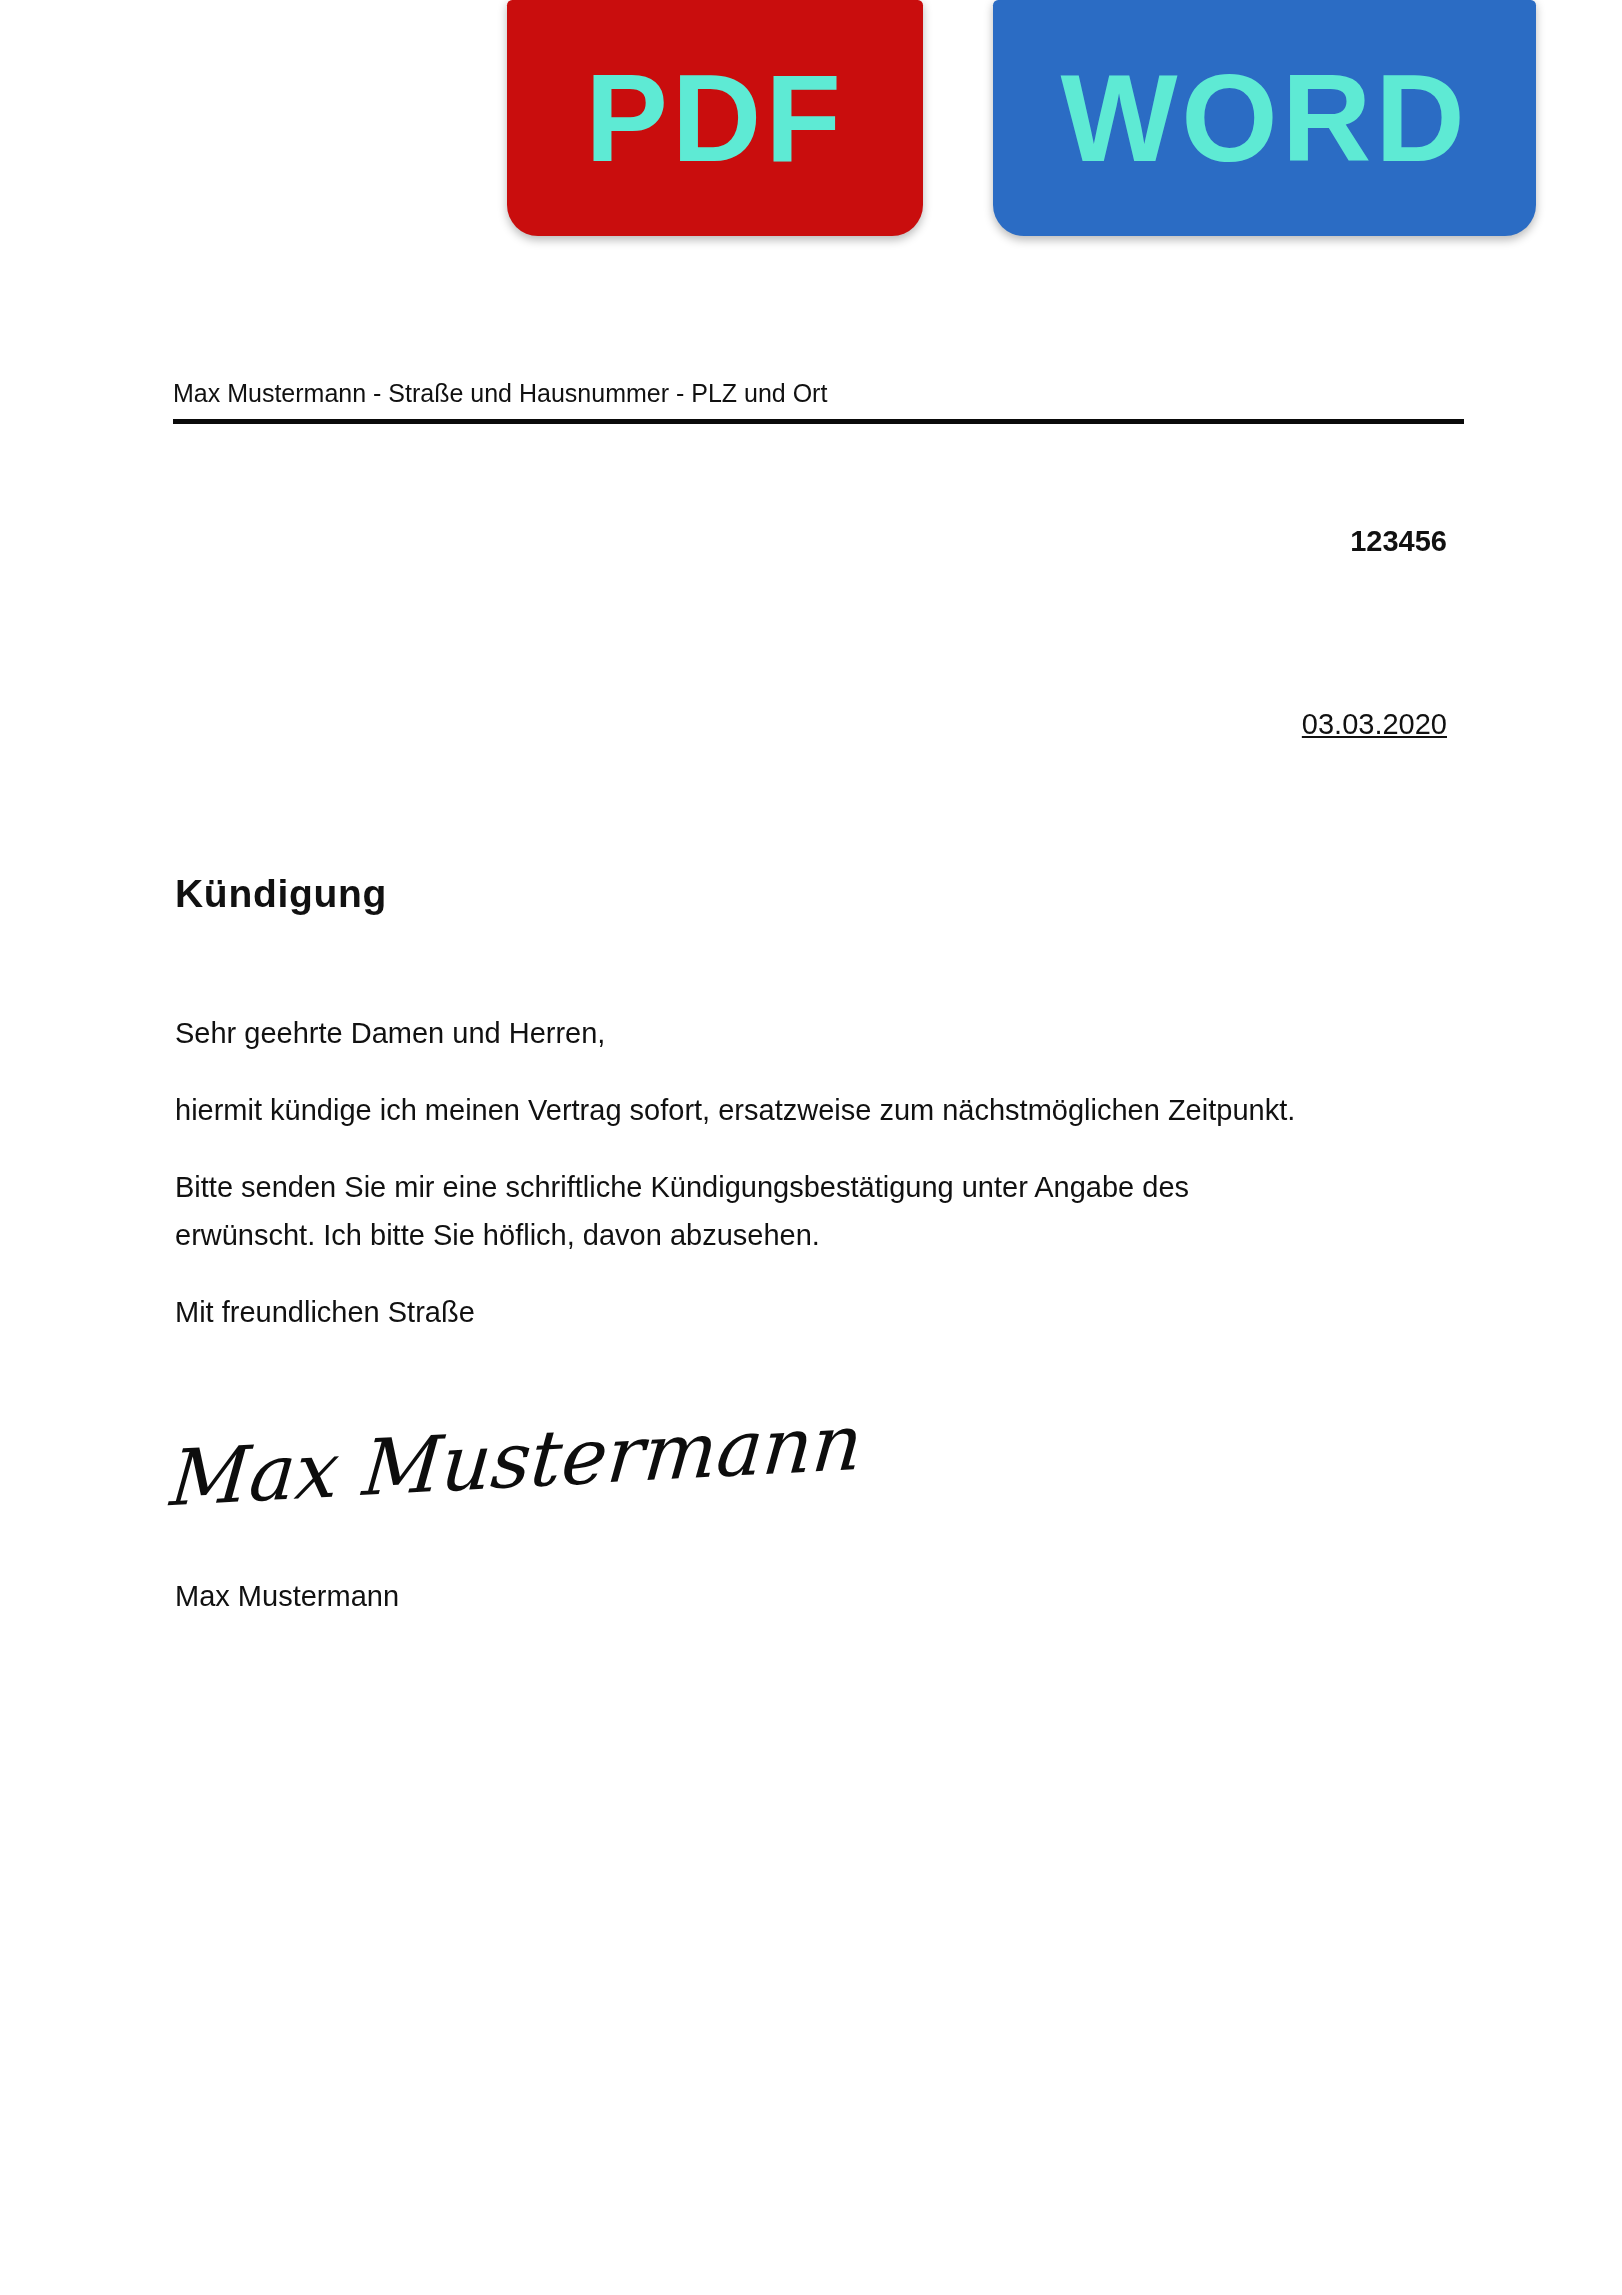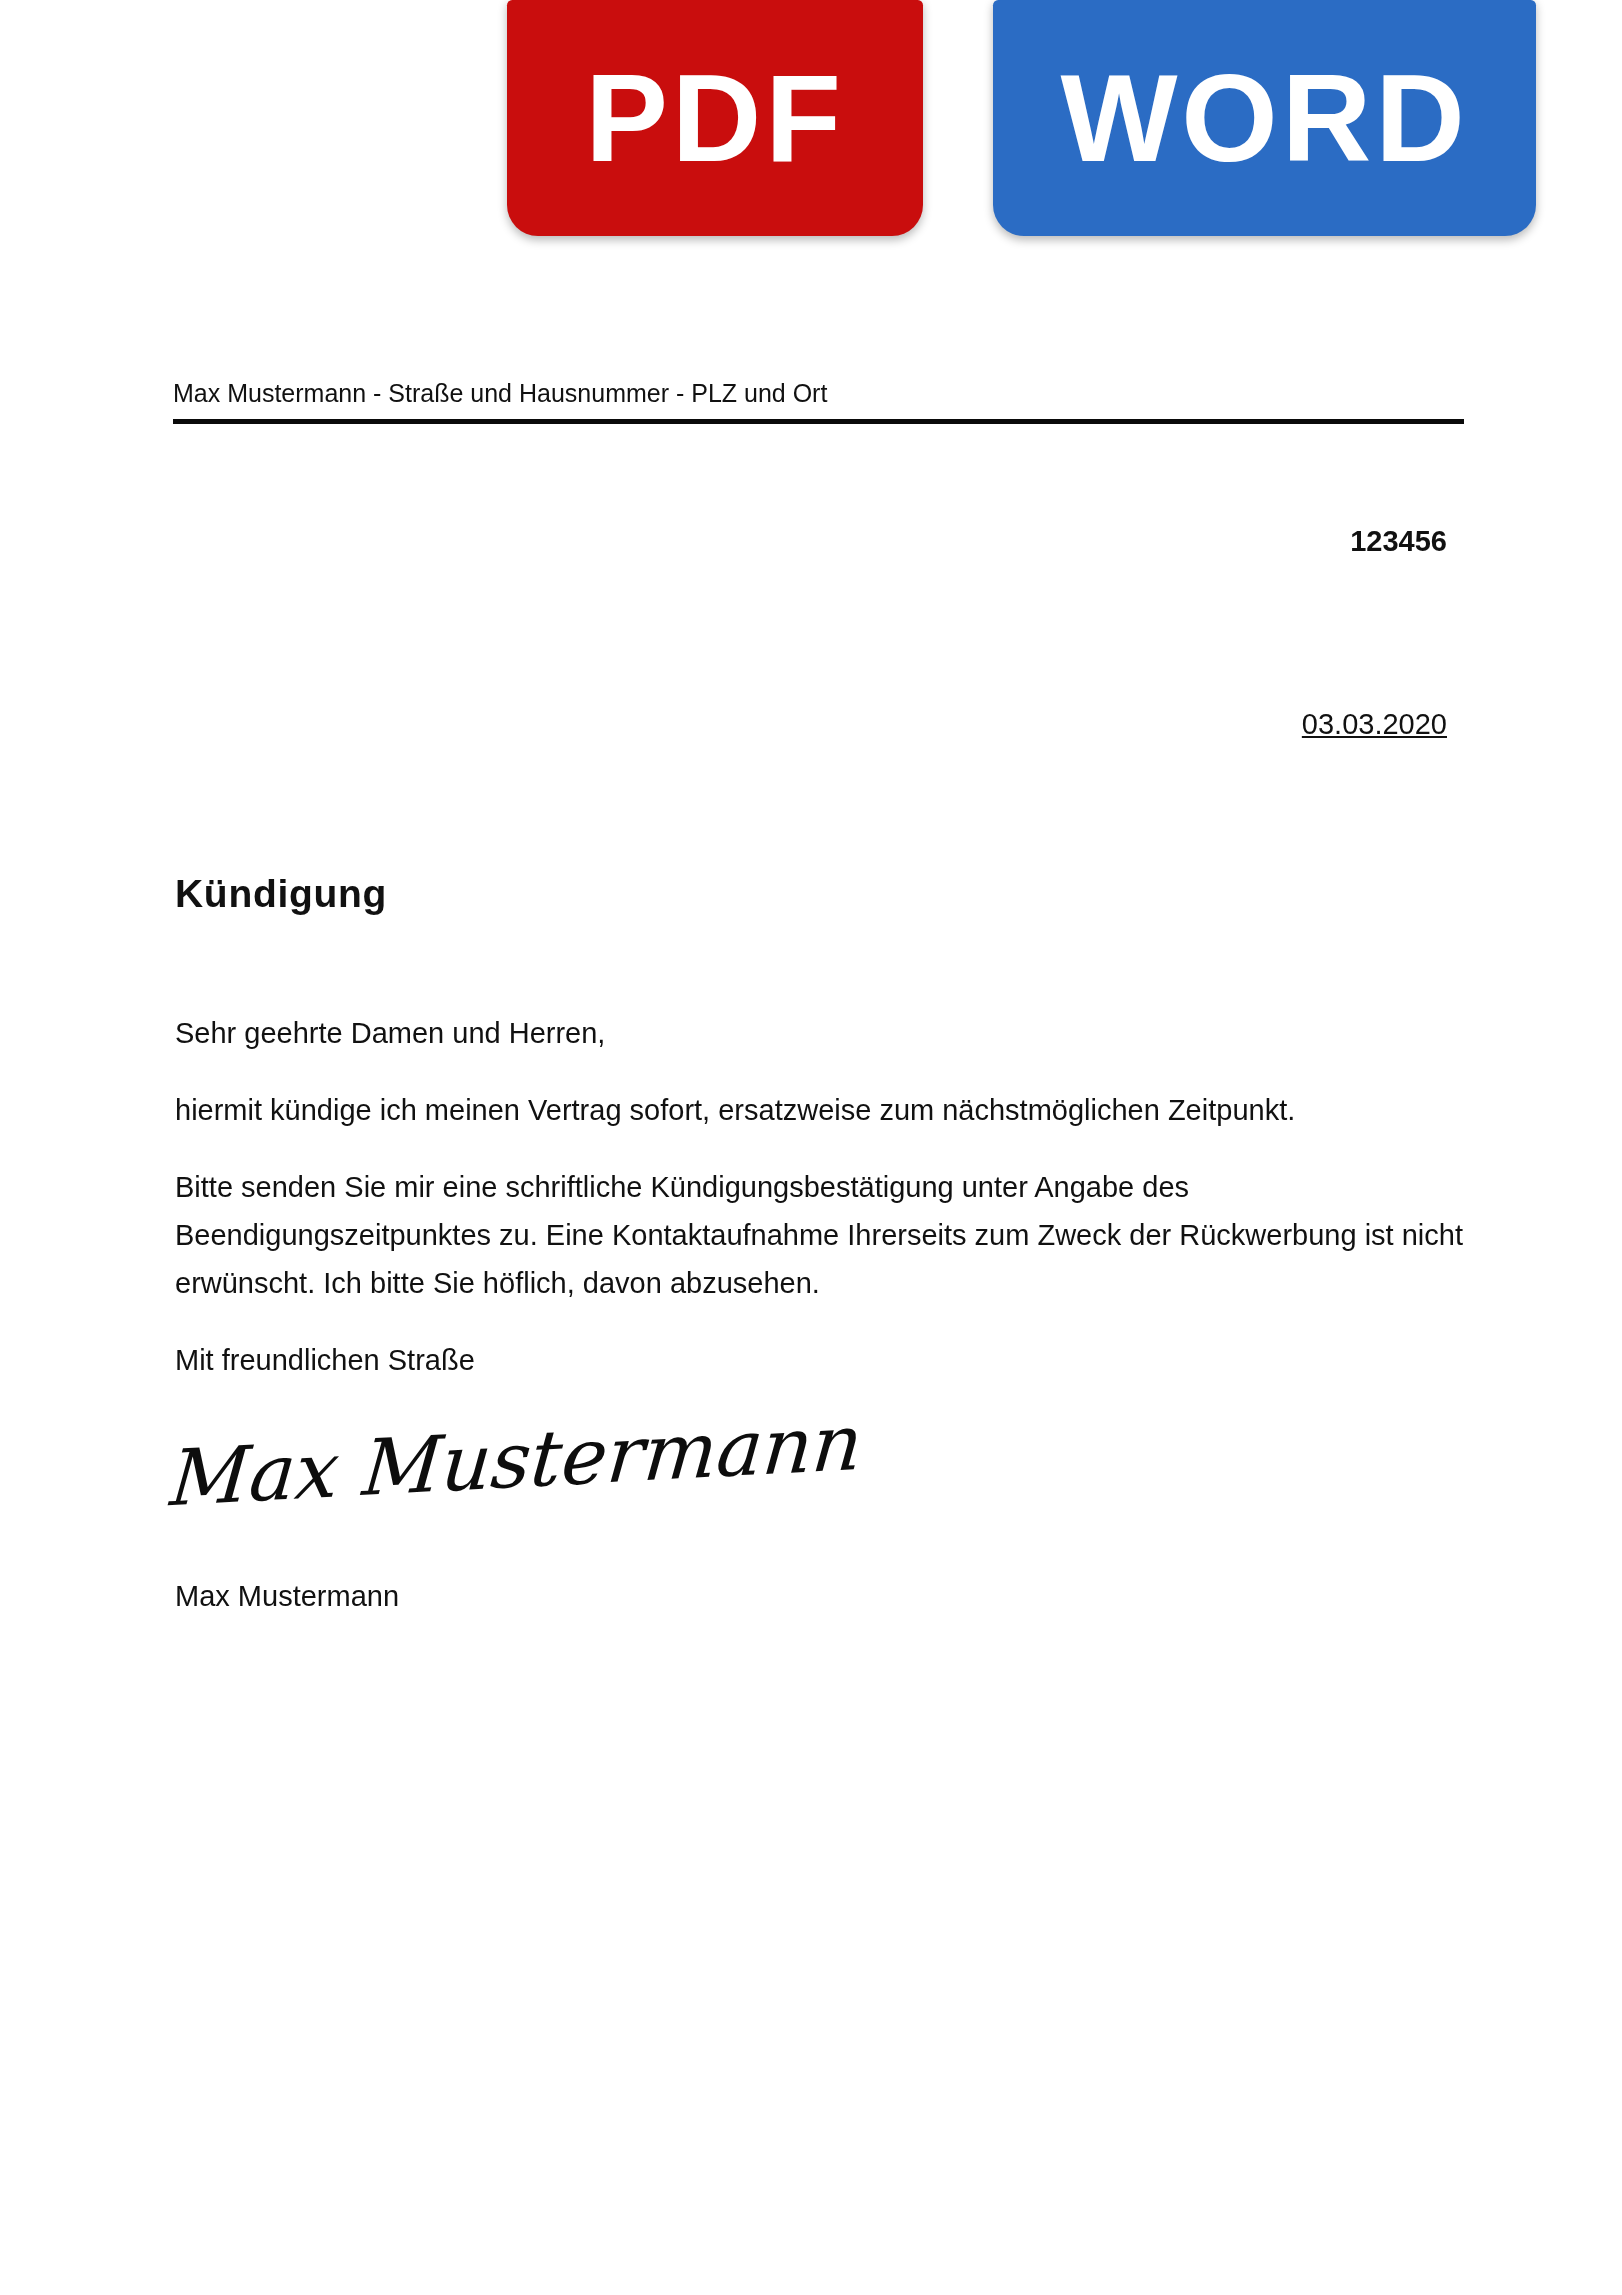--- a/index.html
+++ b/index.html
@@ -20,21 +20,21 @@
   
   .dl-btn {
     position: absolute;
     top: 0;
     display: flex;
     align-items: center;
     justify-content: center;
     height: 236px;
     border-radius: 5.2px 5.2px 31px 31px;
     box-shadow: 0 3.3px 9.2px rgba(0,0,0,0.28);
-    color: #ffffff;
+    color: #5eead4;
     font-weight: 800;
     font-size: 124px;
     letter-spacing: 3.9px;
     cursor: pointer;
     user-select: none;
   }
   #pdf-btn {
     left: 507px;
     width: 416px;
     background: #c90d0d;
@@ -159,21 +159,20 @@
 
   <div id="body-block" class="abs">
     <div class="para">
       <div class="bodyline">Sehr geehrte Damen und Herren,</div>
     </div>
     <div class="para">
       <div class="bodyline">hiermit kündige ich meinen Vertrag sofort, ersatzweise zum nächstmöglichen Zeitpunkt.</div>
     </div>
     <div class="para">
       <div class="bodyline">Bitte senden Sie mir eine schriftliche Kündigungsbestätigung unter Angabe des</div>
-      <div class="bodyline">Beendigungszeitpunktes zu. Eine Kontaktaufnahme Ihrerseits zum Zweck der Rückwerbung ist nicht</div>
       <div class="bodyline">erwünscht. Ich bitte Sie höflich, davon abzusehen.</div>
     </div>
     <div class="para">
       <div class="bodyline">Mit freundlichen Straße</div>
     </div>
   </div>
 
   <div id="signature" class="abs">Max Mustermann</div>
 
   <div id="signer-name" class="abs">Max Mustermann</div>

